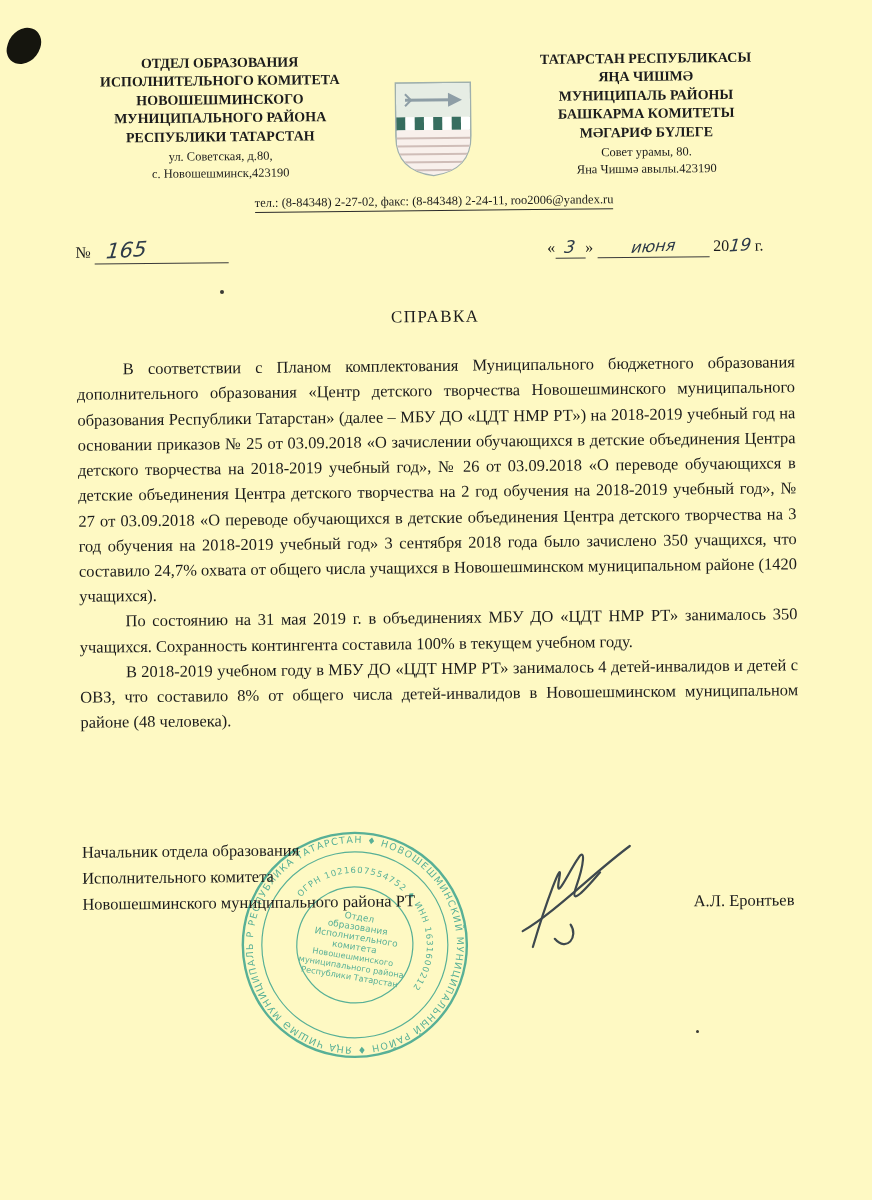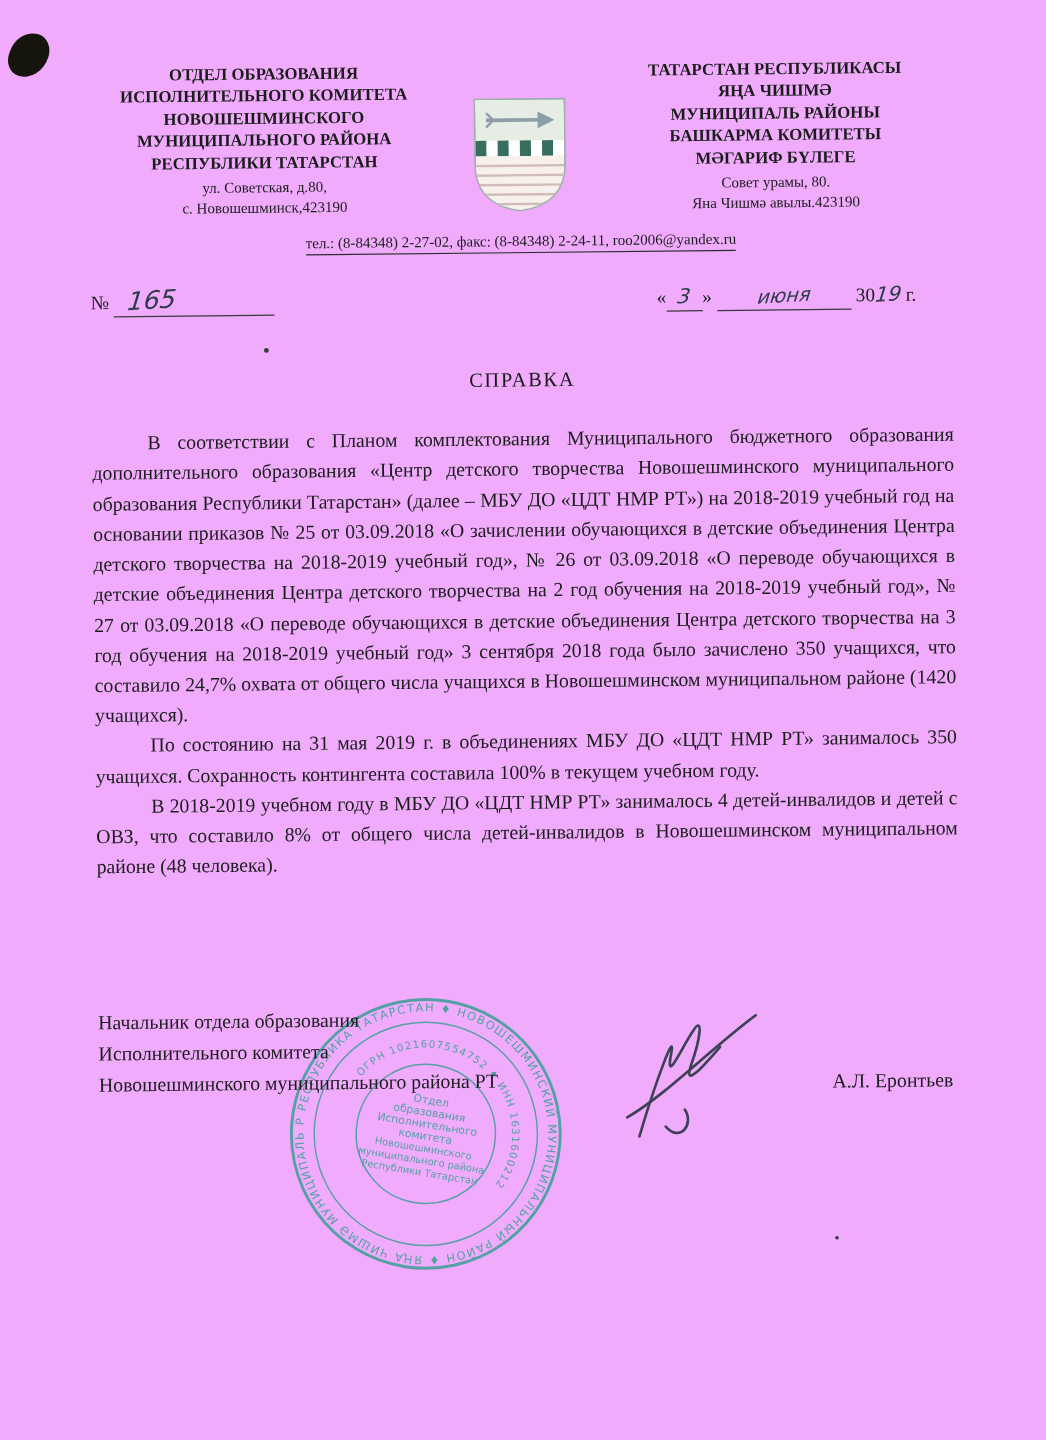--- a/index.html
+++ b/index.html
@@ -1,18 +1,18 @@
 <!DOCTYPE html>
 <html><head>
 <meta charset="utf-8">
 <style>
   html,body{margin:0;padding:0;background:#e9e9e9;}
   .page{
     position:relative;width:872px;height:1200px;margin:0 auto;
-    background:#f0abfc;overflow:hidden;
+    background:#fef9c3;overflow:hidden;
     font-family:"Liberation Serif","DejaVu Serif",serif;color:#1c1c1c;
   }
   .content{position:absolute;left:78px;top:52px;width:718px;transform:rotate(-0.6deg);}
   
   .corner-blot{position:absolute;left:8px;top:27px;width:32px;height:38px;background:#15150e;border-radius:58% 42% 60% 40%;transform:rotate(18deg);}
   .speck{position:absolute;width:4px;height:4px;border-radius:50%;background:#3a3a34;}
   .speck-1{left:220px;top:290px;}
   .speck-2{left:696px;top:1030px;width:3px;height:3px;}
 
   
@@ -125,21 +125,21 @@
     </div>
 
     <div class="ref-row">
       <div class="num-part">
         <span>№</span>
         <span class="blank blank-num"><span class="hand hand-num">165</span></span>
       </div>
       <div class="date-part">
         <span>«</span><span class="blank blank-day"><span class="hand hand-day">3</span></span><span>»</span>
         <span class="blank blank-month"><span class="hand hand-month">июня</span></span>
-        <span>30</span><span class="hand hand-year">19</span>
+        <span>20</span><span class="hand hand-year">19</span>
         <span>г.</span>
       </div>
     </div>
 
     <h1 class="doc-title">СПРАВКА</h1>
 
     <div class="body-text">
       <p class="para">В соответствии с Планом комплектования Муниципального бюджетного образования дополнительного образования «Центр детского творчества Новошешминского муниципального образования Республики Татарстан» (далее – МБУ ДО «ЦДТ НМР РТ») на 2018-2019 учебный год на основании приказов № 25 от 03.09.2018 «О зачислении обучающихся в детские объединения Центра детского творчества на 2018-2019 учебный год», № 26 от 03.09.2018 «О переводе обучающихся в детские объединения Центра детского творчества на 2 год обучения на 2018-2019 учебный год», № 27 от 03.09.2018 «О переводе обучающихся в детские объединения Центра детского творчества на 3 год обучения на 2018-2019 учебный год» 3 сентября 2018 года было зачислено 350 учащихся, что составило 24,7% охвата от общего числа учащихся в Новошешминском муниципальном районе (1420 учащихся).</p>
       <p class="para">По состоянию на 31 мая 2019 г. в объединениях МБУ ДО «ЦДТ НМР РТ» занималось 350 учащихся. Сохранность контингента составила 100% в текущем учебном году.</p>
       <p class="para">В 2018-2019 учебном году в МБУ ДО «ЦДТ НМР РТ» занималось 4 детей-инвалидов и детей с ОВЗ, что составило 8% от общего числа детей-инвалидов в Новошешминском муниципальном районе (48 человека).</p>

